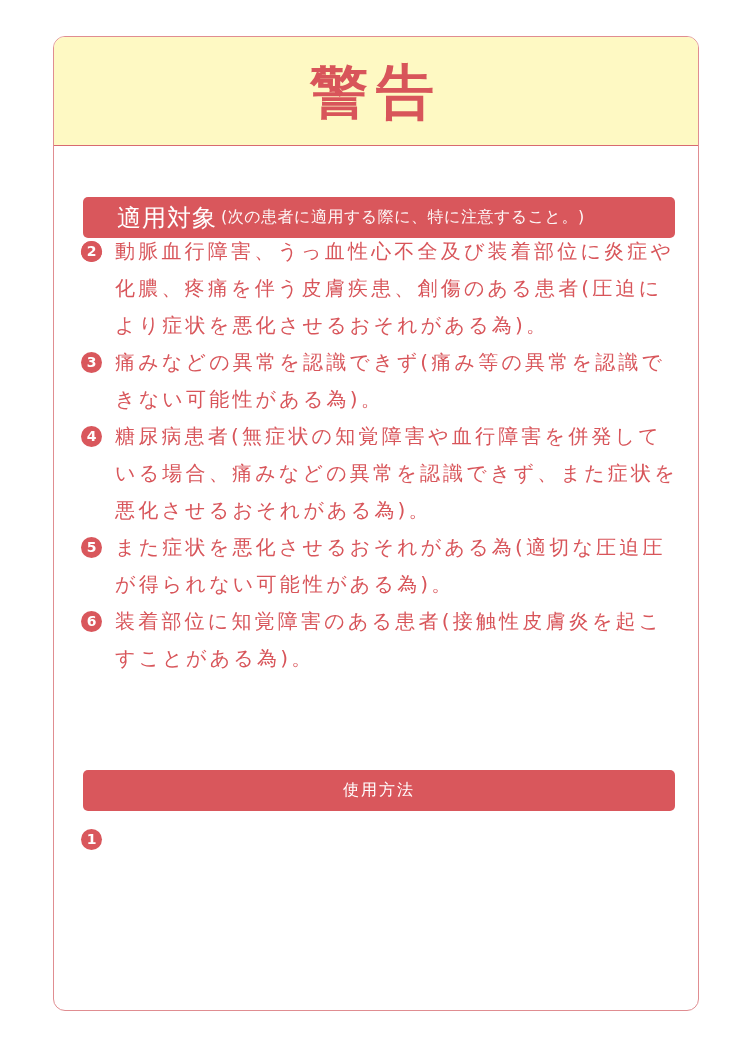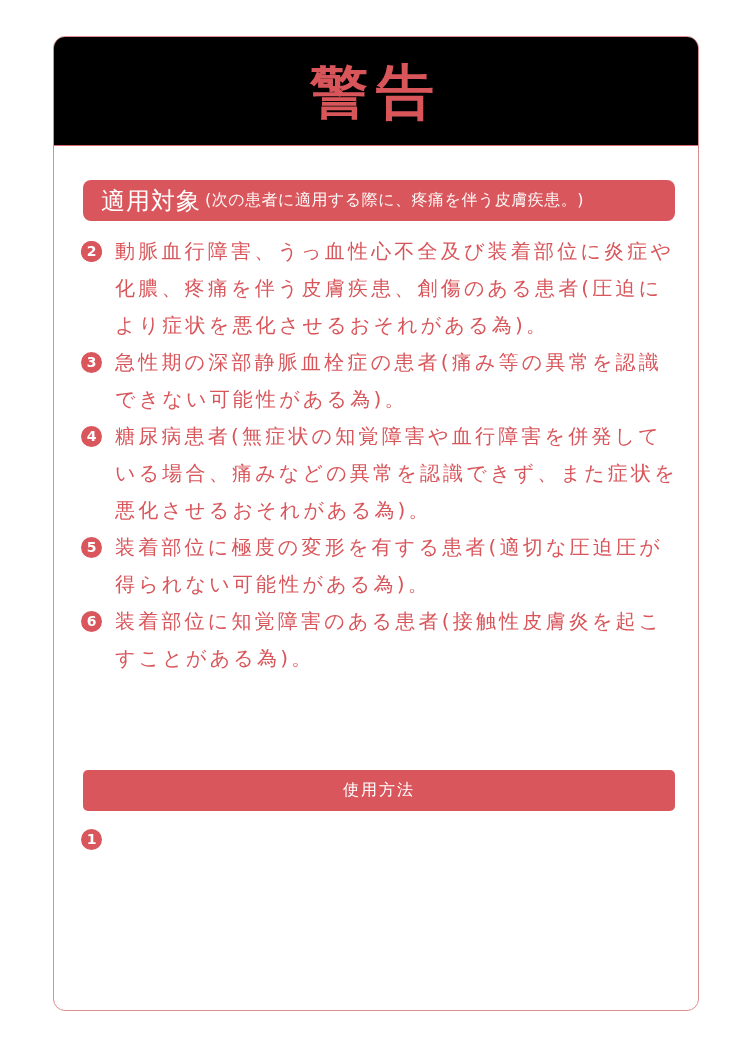--- a/index.html
+++ b/index.html
@@ -2,32 +2,32 @@
 <html><head>
 <meta charset="utf-8">
 <style>
   html, body { margin: 0; padding: 0; background: #ffffff; }
   body { width: 750px; height: 1040px; position: relative; font-family: "DejaVu Sans", sans-serif; color: #d8555a; }
   .card {
     position: absolute; left: 53px; top: 36px; width: 644px; height: 973px;
     border: 1.5px solid #e08d91; border-radius: 12px; background: #ffffff; overflow: hidden;
   }
   .card-header {
-    height: 108px; background: #000000; border-bottom: 1.5px solid #d86a70;
+    height: 108px; background: #fef9c3; border-bottom: 1.5px solid #d86a70;
     display: flex; align-items: center; justify-content: center;
   }
   .title {
     font-family: "DejaVu Serif", serif; font-size: 58px; font-weight: bold; color: #d8555a;
     letter-spacing: 8px; margin-top: 4px;
   }
   .section-bar {
     position: absolute; left: 29px; width: 592px; height: 41px; background: #d9575c;
     border-radius: 5px; color: #ffffff; display: flex; align-items: center; box-sizing: border-box;
   }
-  .bar1 { top: 143px; padding-left: 18px; border-radius: 8px; }
+  .bar1 { top: 160px; padding-left: 34px; }
   .bar2 { top: 733px; justify-content: center; }
   .bar-main { font-size: 24px; letter-spacing: 1px; }
   .bar-sub { font-size: 16px; margin-left: 4px; letter-spacing: 0.5px; opacity: 0.95; }
   .bar2 .bar-main { font-size: 16px; letter-spacing: 2px; }
   .list { position: absolute; left: 27px; width: 600px; }
   .list1 { top: 196px; }
   .list2 { top: 784px; }
   .item { position: relative; padding-left: 34px; font-size: 20px; line-height: 37px; letter-spacing: 3.2px; color: #d8555a; }
   .num {
     position: absolute; left: 0; top: 8px; width: 21px; height: 21px; border-radius: 50%;
@@ -38,42 +38,42 @@
 </head>
 <body>
 
 <div class="card">
   <div class="card-header">
     <span class="title">警告</span>
   </div>
 
   <div class="section-bar bar1">
     <span class="bar-main">適用対象</span>
-    <span class="bar-sub">(次の患者に適用する際に、疼痛を伴う皮膚疾患。)</span>
+    <span class="bar-sub">(次の患者に適用する際に、特に注意すること。)</span>
   </div>
 
   <div class="list list1">
     <div class="item">
       <span class="num">1</span>
     </div>
     <div class="item">
       <span class="num">2</span>
       <span>動脈血行障害、うっ血性心不全及び装着部位に炎症や化膿、疼痛を伴う皮膚疾患、創傷のある患者(圧迫により症状を悪化させるおそれがある為)。</span>
     </div>
     <div class="item">
       <span class="num">3</span>
-      <span>急性期の深部静脈血栓症の患者(痛み等の異常を認識できない可能性がある為)。</span>
+      <span>痛みなどの異常を認識できず(痛み等の異常を認識できない可能性がある為)。</span>
     </div>
     <div class="item">
       <span class="num">4</span>
       <span>糖尿病患者(無症状の知覚障害や血行障害を併発している場合、痛みなどの異常を認識できず、また症状を悪化させるおそれがある為)。</span>
     </div>
     <div class="item">
       <span class="num">5</span>
-      <span>装着部位に極度の変形を有する患者(適切な圧迫圧が得られない可能性がある為)。</span>
+      <span>また症状を悪化させるおそれがある為(適切な圧迫圧が得られない可能性がある為)。</span>
     </div>
     <div class="item">
       <span class="num">6</span>
       <span>装着部位に知覚障害のある患者(接触性皮膚炎を起こすことがある為)。</span>
     </div>
   </div>
 
   <div class="section-bar bar2">
     <span class="bar-main">使用方法</span>
   </div>

